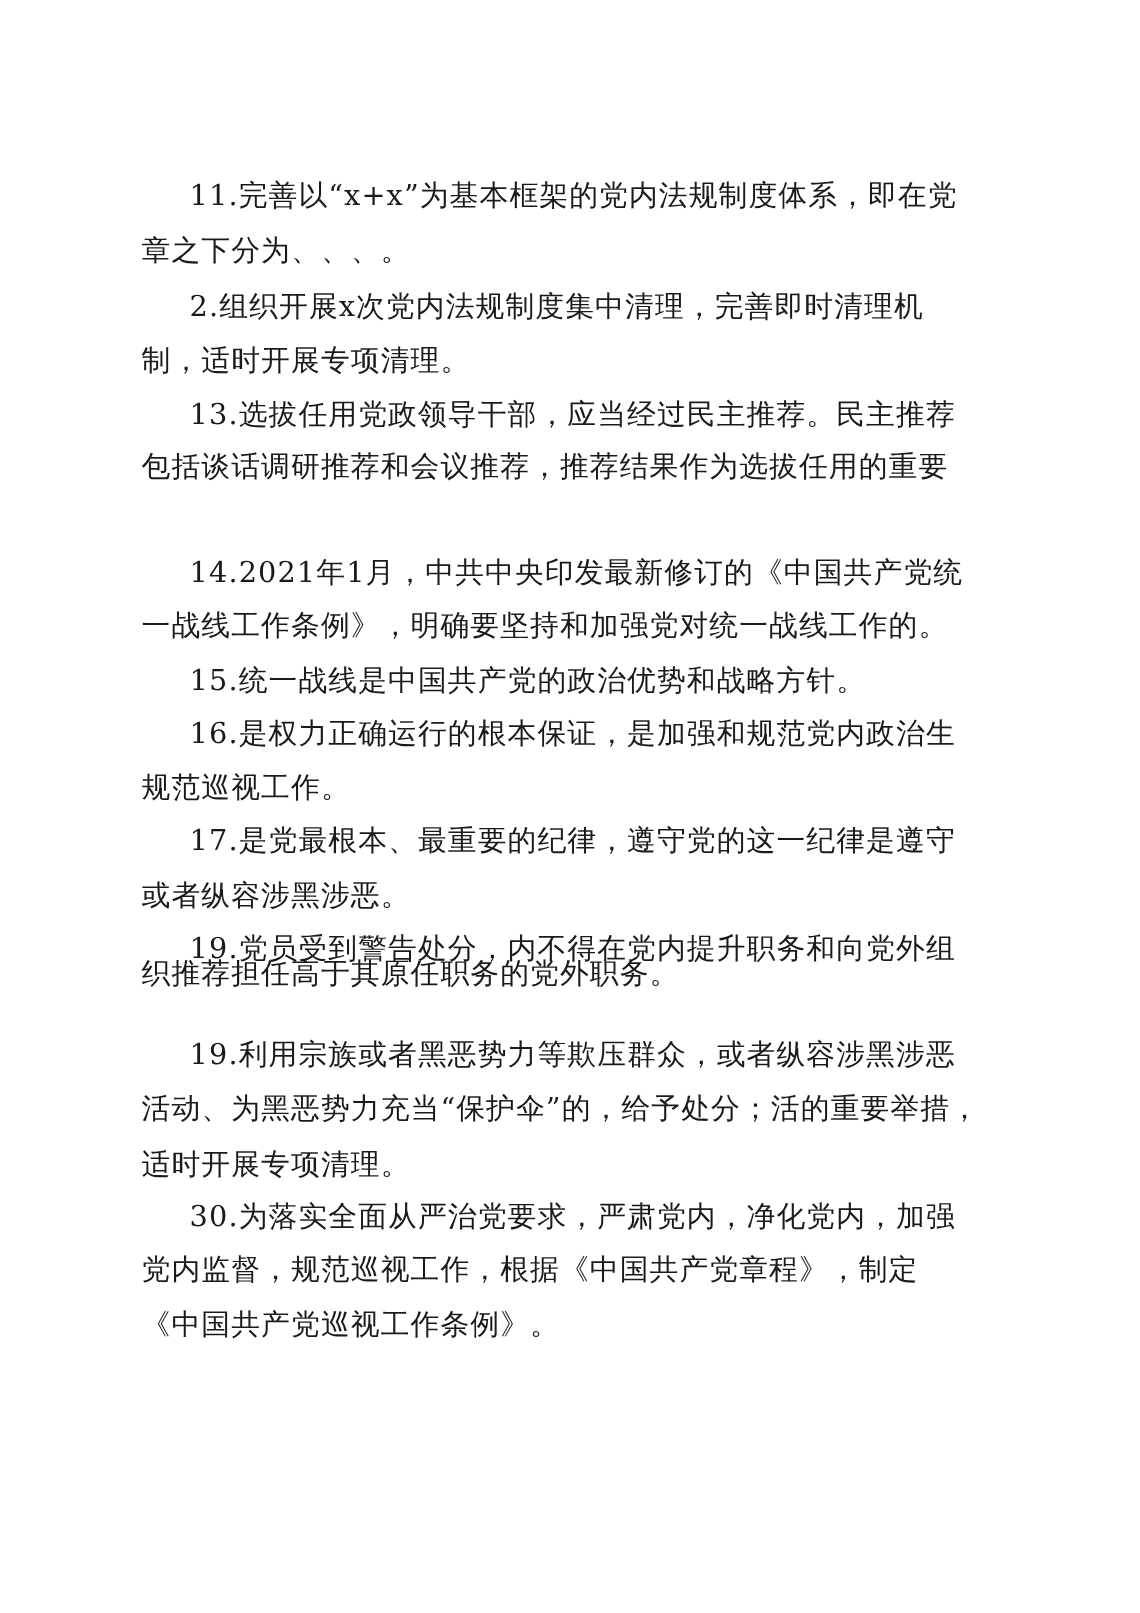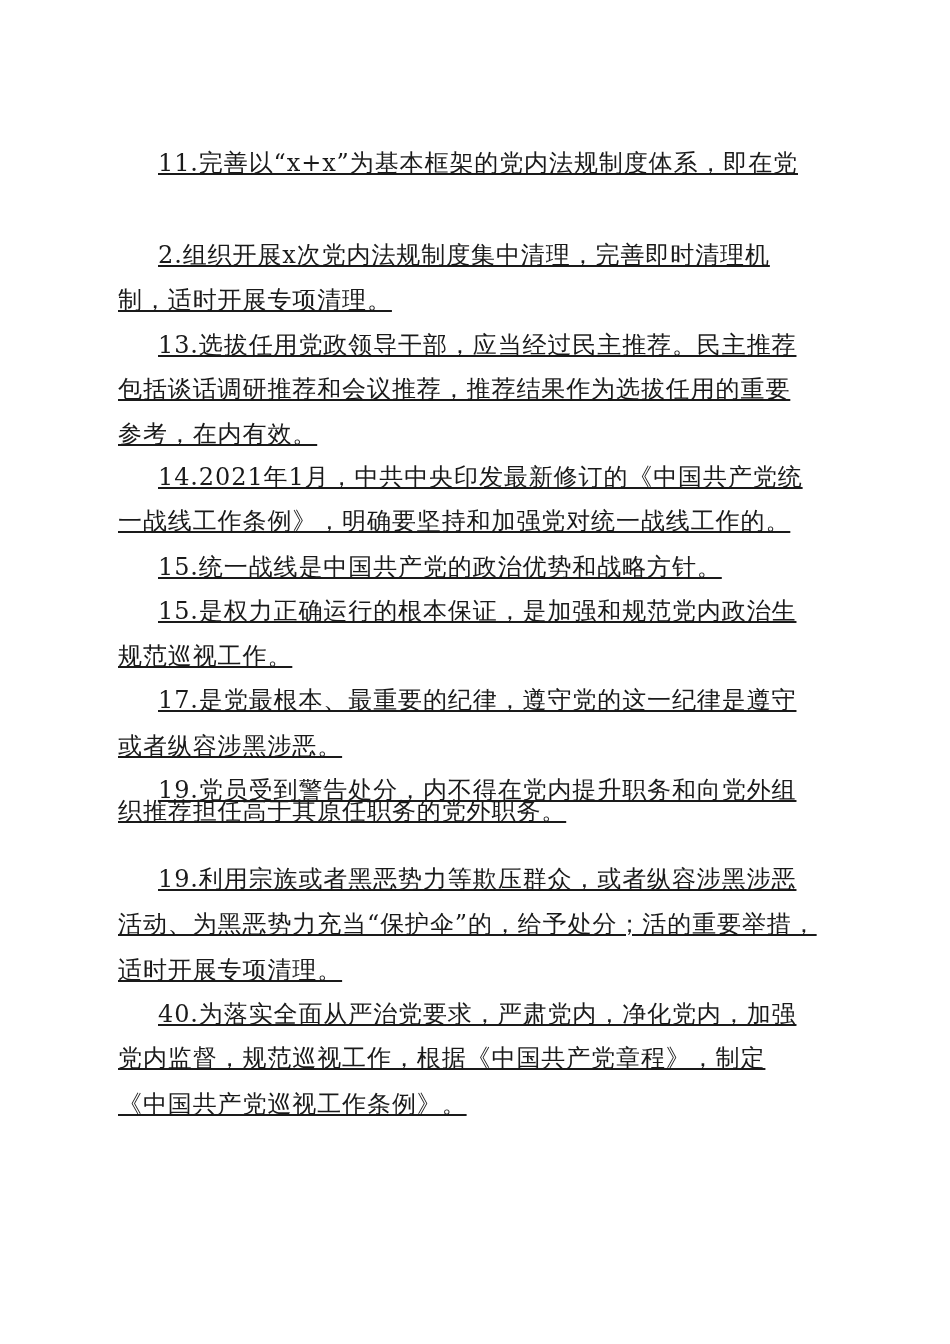--- a/index.html
+++ b/index.html
@@ -9,52 +9,51 @@
     position: absolute;
     left: 118px;
     width: 720px;
     height: 30px;
     line-height: 30px;
     font-family: "DejaVu Serif", "Liberation Serif", serif;
     font-size: 24px;
     color: #1a1a1a;
     white-space: nowrap;
     letter-spacing: 0.9px;
-    text-decoration: underline;
   }
   .line.first { left: 158px; }
 </style>
 </head>
 <body>
 
 <div class="page">
 
   <div class="line first" style="top:148px">11.完善以“x+x”为基本框架的党内法规制度体系，即在党</div>
+  <div class="line" style="top:194px">章之下分为、、、。</div>
 
   <div class="line first" style="top:240px">2.组织开展x次党内法规制度集中清理，完善即时清理机</div>
   <div class="line" style="top:285px">制，适时开展专项清理。</div>
 
   <div class="line first" style="top:330px">13.选拔任用党政领导干部，应当经过民主推荐。民主推荐</div>
   <div class="line" style="top:374px">包括谈话调研推荐和会议推荐，推荐结果作为选拔任用的重要</div>
-  <div class="line" style="top:419px">参考，在内有效。</div>
 
   <div class="line first" style="top:462px">14.2021年1月，中共中央印发最新修订的《中国共产党统</div>
   <div class="line" style="top:506px">一战线工作条例》，明确要坚持和加强党对统一战线工作的。</div>
 
   <div class="line first" style="top:552px">15.统一战线是中国共产党的政治优势和战略方针。</div>
 
-  <div class="line first" style="top:596px">15.是权力正确运行的根本保证，是加强和规范党内政治生</div>
+  <div class="line first" style="top:596px">16.是权力正确运行的根本保证，是加强和规范党内政治生</div>
   <div class="line" style="top:641px">规范巡视工作。</div>
 
   <div class="line first" style="top:685px">17.是党最根本、最重要的纪律，遵守党的这一纪律是遵守</div>
   <div class="line" style="top:731px">或者纵容涉黑涉恶。</div>
 
   <div class="line first" style="top:775px">19.党员受到警告处分，内不得在党内提升职务和向党外组</div>
   <div class="line" style="top:796px">织推荐担任高于其原任职务的党外职务。</div>
 
   <div class="line first" style="top:864px">19.利用宗族或者黑恶势力等欺压群众，或者纵容涉黑涉恶</div>
   <div class="line" style="top:909px">活动、为黑恶势力充当“保护伞”的，给予处分；活的重要举措，</div>
   <div class="line" style="top:955px">适时开展专项清理。</div>
 
-  <div class="line first" style="top:999px">40.为落实全面从严治党要求，严肃党内，净化党内，加强</div>
+  <div class="line first" style="top:999px">30.为落实全面从严治党要求，严肃党内，净化党内，加强</div>
   <div class="line" style="top:1089px">《中国共产党巡视工作条例》。</div>
   <div class="line" style="top:1043px">党内监督，规范巡视工作，根据《中国共产党章程》，制定</div>
 </div>
 
 </body></html>

